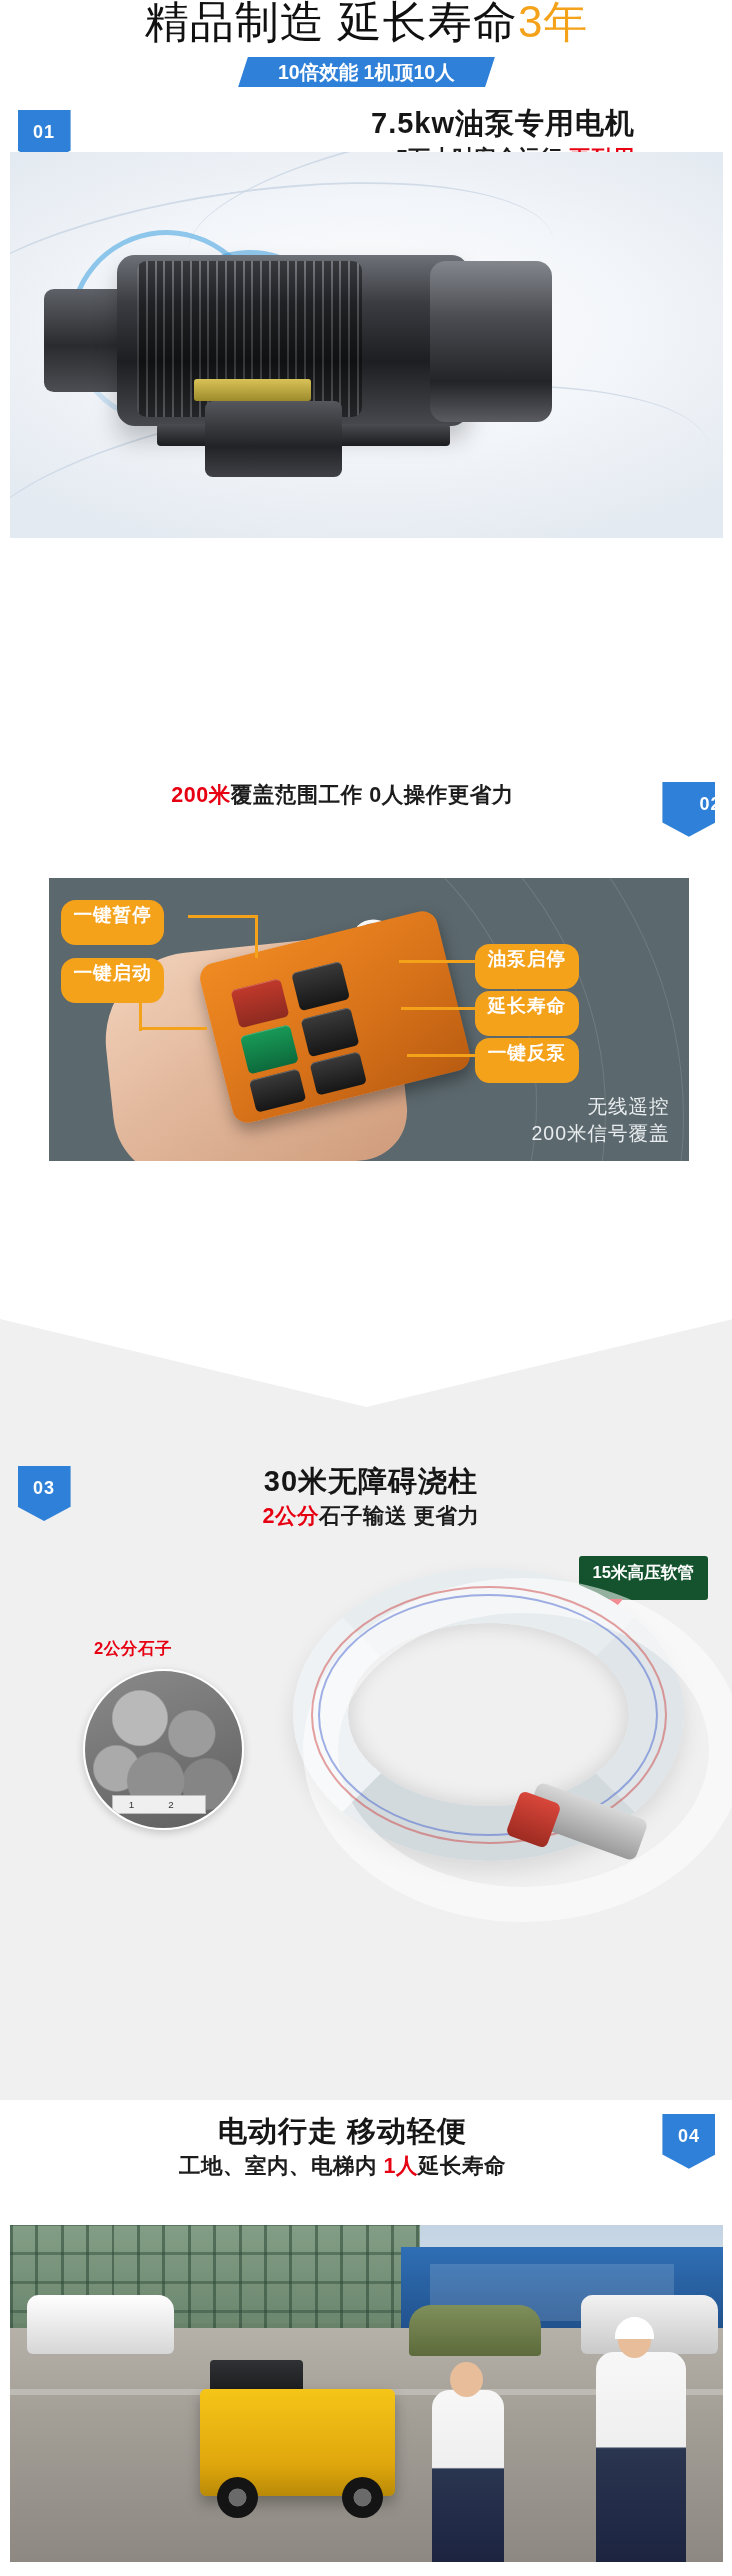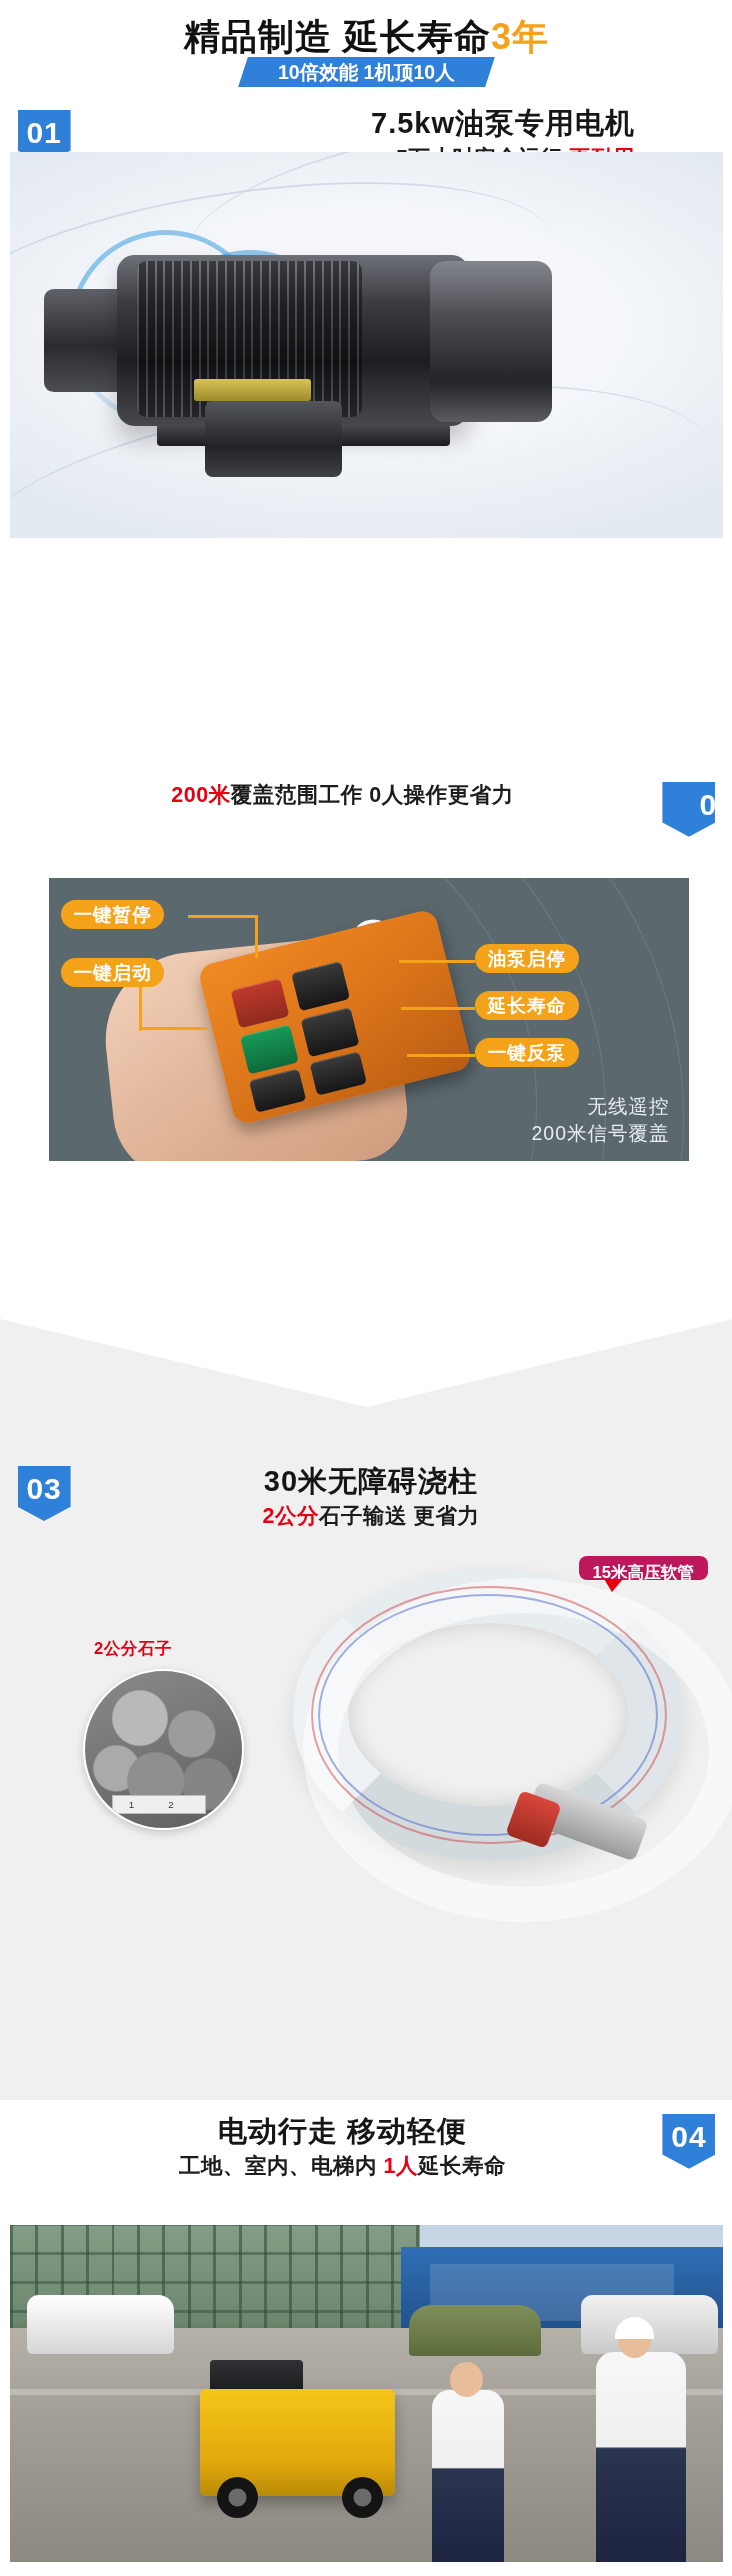--- a/index.html
+++ b/index.html
@@ -18,23 +18,23 @@
 
   
   .hero {
     position: relative;
     width: 733px;
     height: 98px;
     background: #ffffff;
     text-align: center;
   }
   .hero-title {
-    padding-top: 15px;
-    font-size: 36px;
-    font-weight: bold;
+    padding-top: 0;
+    font-size: 44px;
+    font-weight: normal;
     letter-spacing: 1px;
     color: #111111;
     line-height: 43px;
     white-space: nowrap;
   }
   .hero-title .hl { color: #F5A21B; }
   .ribbon-wrap {
     position: absolute;
     left: 0; right: 0;
     top: 57px;
@@ -52,21 +52,21 @@
     transform: skewX(-18deg);
     white-space: nowrap;
   }
   .ribbon span { display: inline-block; transform: skewX(18deg); }
   .badge {
     position: absolute;
     width: 53px;
     height: 55px;
     background: #2f80d8;
     color: #ffffff;
-    font-size: 30px;
+    font-size: 18px;
     font-weight: bold;
     text-align: center;
     line-height: 45px;
     letter-spacing: 1px;
     clip-path: polygon(0 0, 100% 0, 100% 74%, 50% 100%, 0 74%);
   }
   .head-text { text-align: center; }
   .head-title {
     font-size: 29px;
     font-weight: bold;
@@ -184,21 +184,21 @@
     border: 1px solid rgba(255,255,255,.13);
     border-radius: 50%;
   }
   .pill {
     position: absolute;
     background: #F5A21B;
     color: #ffffff;
     font-size: 18.6px;
     font-weight: bold;
     line-height: 29px;
-    height: 29px;
+    height: 45px;
     padding: 0 12.7px;
     border-radius: 14.7px;
     white-space: nowrap;
     letter-spacing: 1px;
   }
   .lead {
     position: absolute;
     background: #F5A21B;
   }
   .wifi-icon { position: absolute; right: 293px; top: 21.5px; width: 45px; height: 35px; }
@@ -336,28 +336,28 @@
     left: 94px; top: 94px;
     color: #E60012;
     font-size: 16.6px;
     font-weight: bold;
     letter-spacing: 0.5px;
     white-space: nowrap;
   }
   .callout {
     position: absolute;
     right: 25.4px; top: 11.7px;
-    background: #be185d;
+    background: #14532d;
     color: #ffffff;
     font-size: 16.6px;
     font-weight: bold;
     line-height: 33px;
-    height: 24px;
+    height: 44px;
     padding: 0 13.7px;
-    border-radius: 8px;
+    border-radius: 3px;
     white-space: nowrap;
   }
   .callout:after {
     content: "";
     position: absolute;
     left: 25.4px; bottom: -12.7px;
     width: 0; height: 0;
     border-left: 8.8px solid transparent;
     border-right: 11.7px solid transparent;
     border-top: 13.7px solid #E60012;

